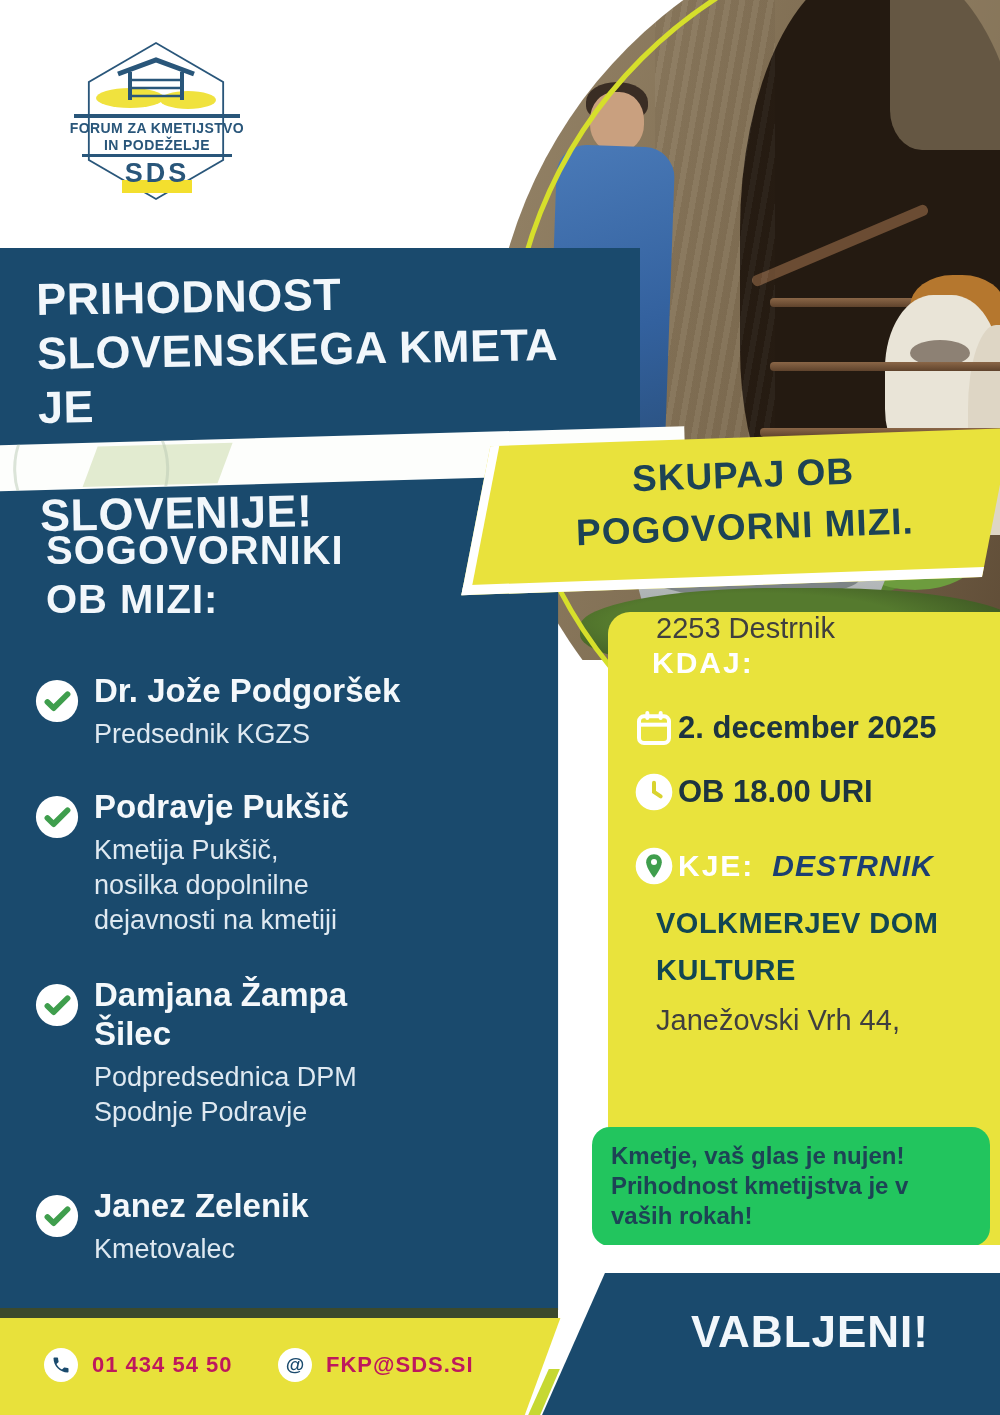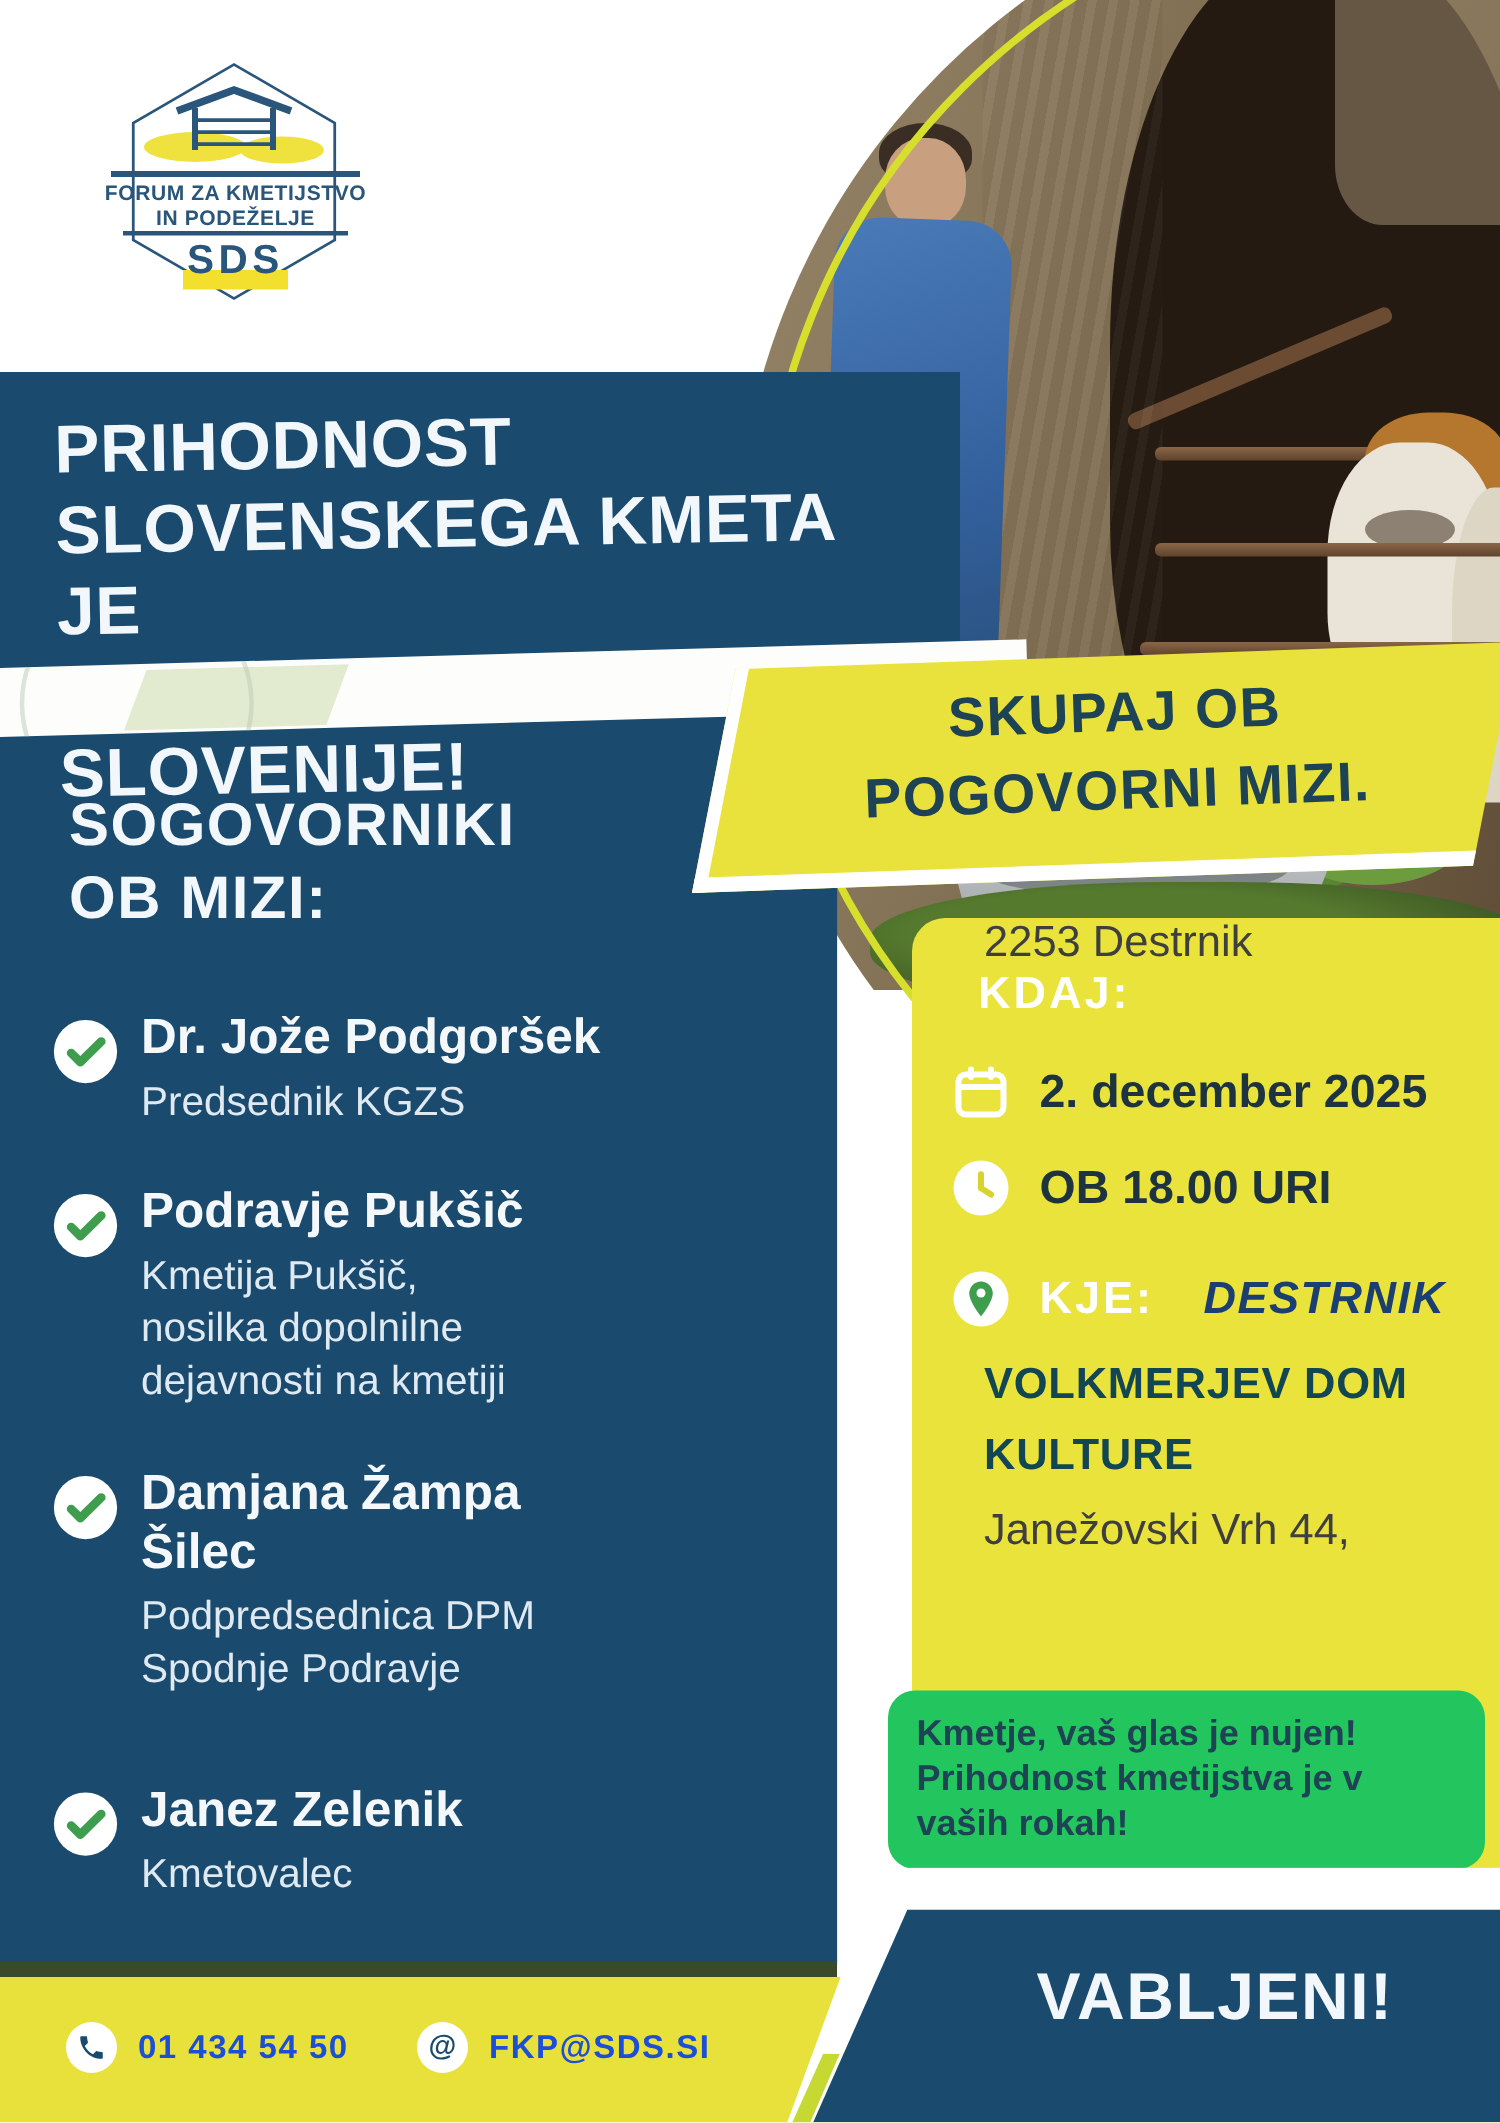--- a/index.html
+++ b/index.html
@@ -77,41 +77,41 @@
   
   .ribbon{left:490px;top:428px;width:512px;height:138px;background:#e9e23c;z-index:6;
     transform:rotate(-2deg) skewX(-13deg);transform-origin:top right;
     border-bottom:10px solid #ffffff;border-left:9px solid #ffffff;}
   .ribbon-in{transform:skewX(13deg);text-align:center;padding-top:12px;
     font-size:37px;font-weight:bold;color:#1d4355;letter-spacing:1px;line-height:1.4;}
 
   
   .panel{left:608px;top:612px;width:392px;height:641px;background:#e9e33c;border-radius:22px 0 0 22px;z-index:5;}
   .kdaj{position:absolute;left:44px;top:34px;font-size:30px;font-weight:bold;color:#ffffff;letter-spacing:2px;}
-  .prow{position:absolute;left:26px;display:flex;align-items:center;gap:19px;}
+  .prow{position:absolute;left:26px;display:flex;align-items:center;gap:4px;}
   .prow .ic{width:40px;height:40px;flex:0 0 40px;}
   .r-date{top:96px;} .r-time{top:160px;} .r-where{top:234px;text-align:right;}
   .strong-dark{font-size:31px;font-weight:bold;color:#1d3440;}
   .kje-lab{font-size:30px;font-weight:bold;color:#ffffff;letter-spacing:2px;margin-right:14px;}
   .city{font-size:30px;font-weight:bold;color:#1c3f71;letter-spacing:1px;font-style:italic;}
   .venue{position:absolute;left:48px;font-size:29px;font-weight:bold;color:#124652;letter-spacing:.5px;}
   .v1{top:295px;} .v2{top:342px;}
   .addr{position:absolute;left:48px;font-size:29px;color:#3f3f3f;}
   .a1{top:392px;} .a2:{};
   .a2{top:440px;}
   .note{position:absolute;left:-16px;top:515px;width:360px;background:#22c55e;border-radius:18px;
     padding:14px 19px;font-size:24px;font-weight:bold;color:#1d4355;line-height:1.26;}
 
   
   .sep{left:0;top:1308px;width:558px;height:10px;background:#3c4a2c;z-index:6;}
   .ystrip{left:0;top:1318px;width:1000px;height:97px;background:#e8e13b;z-index:5;}
   .contact{position:absolute;display:flex;align-items:center;gap:14px;top:1348px;z-index:8;}
   .c-phone{left:44px;} .c-mail{left:278px;}
   .cico{width:34px;height:34px;background:#ffffff;border-radius:50%;display:flex;align-items:center;justify-content:center;}
-  .ctext{font-size:22px;font-weight:bold;color:#1d4ed8;letter-spacing:1px;}
+  .ctext{font-size:22px;font-weight:bold;color:#be185d;letter-spacing:1px;}
   .at{color:#1a4a6d;font-weight:bold;font-size:19px;}
   .vab-wrap{left:520px;top:1245px;width:480px;height:170px;z-index:7;}
   .vab-white{position:absolute;inset:0;background:#ffffff;clip-path:polygon(14% 0,100% 0,100% 100%,1% 100%);}
   .vab-lime{position:absolute;inset:0;background:#c6d832;clip-path:polygon(6.0% 73%,8.3% 73%,4.2% 100%,1.7% 100%);}
   .vab-navy{position:absolute;inset:0;background:#1a4a6d;clip-path:polygon(17.7% 16.5%,100% 16.5%,100% 100%,4.6% 100%);}
   .vab-text{position:absolute;left:120px;top:62px;width:340px;text-align:center;
     font-size:44px;font-weight:bold;color:#f2f7fb;letter-spacing:1px;}
 </style>
 </head>
 <body>

